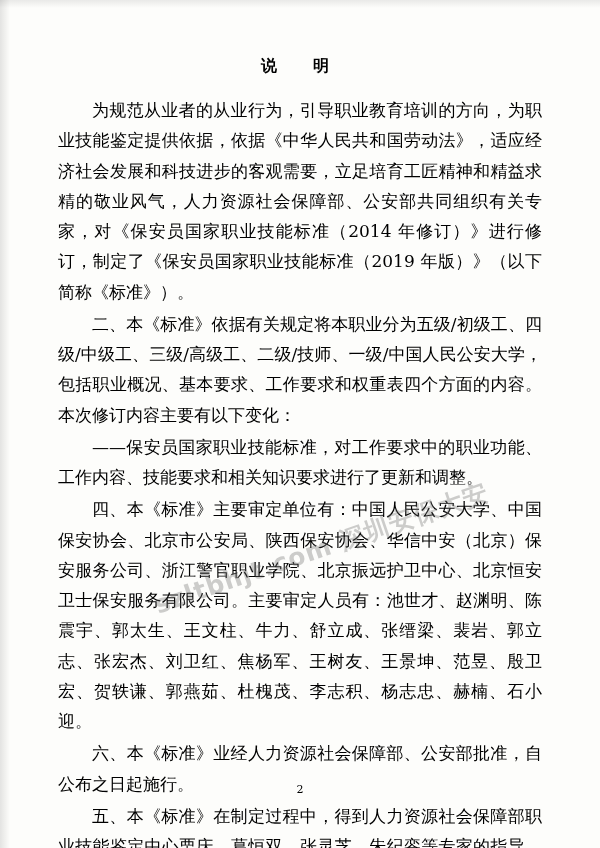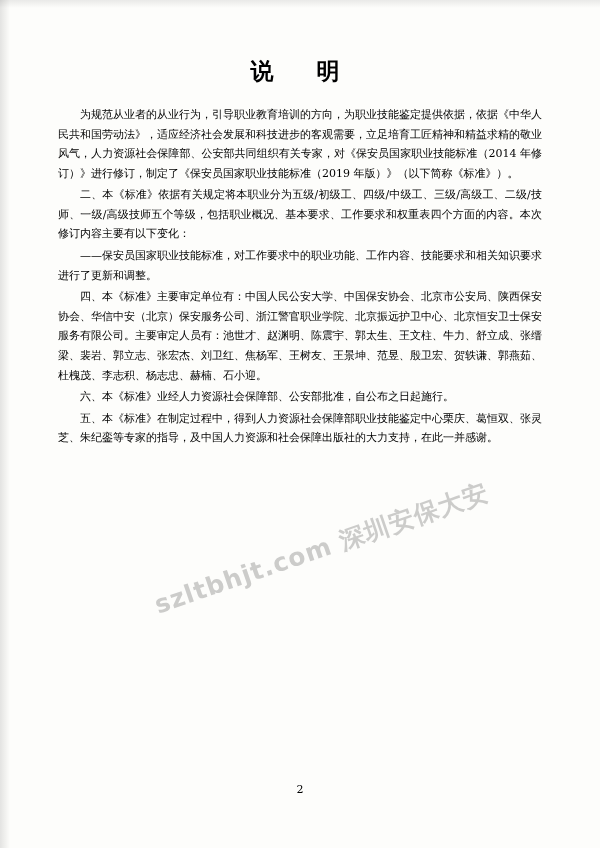--- a/index.html
+++ b/index.html
@@ -18,29 +18,29 @@
   .page {
     position: relative;
     width: 600px;
     height: 848px;
     box-sizing: border-box;
     padding: 46px 58px 0 58px;
     background: #fdfdfb;
   }
   .page-title {
     text-align: center;
-    font-size: 23px;
+    font-size: 16px;
     font-weight: bold;
     letter-spacing: 10px;
     margin: 10px 0 18px 0;
     font-family: "DejaVu Serif", "Liberation Serif", serif;
   }
   .body-text p {
     margin: 0 0 2px 0;
-    font-size: 11px;
+    font-size: 17px;
     line-height: 1.78;
     text-align: justify;
     text-justify: inter-ideograph;
     text-indent: 2em;
     font-family: "DejaVu Serif", "Liberation Serif", serif;
   }
   .body-text p.dash {
     text-indent: 2em;
   }
   .page-number {
@@ -89,21 +89,21 @@
 
 <div class="page">
 
   <div class="edge-shadow-left"></div>
   <div class="edge-shadow-top"></div>
 
   <div class="page-title">说　明</div>
 
   <div class="body-text">
     <p>为规范从业者的从业行为，引导职业教育培训的方向，为职业技能鉴定提供依据，依据《中华人民共和国劳动法》，适应经济社会发展和科技进步的客观需要，立足培育工匠精神和精益求精的敬业风气，人力资源社会保障部、公安部共同组织有关专家，对《保安员国家职业技能标准（2014 年修订）》进行修订，制定了《保安员国家职业技能标准（2019 年版）》（以下简称《标准》）。</p>
-    <p>二、本《标准》依据有关规定将本职业分为五级/初级工、四级/中级工、三级/高级工、二级/技师、一级/高级技师五个等级，包括职业概况、基本要求、工作要求和权重表四个方面的内容。本次修订内容主要有以下变化：</p>
+    <p>二、本《标准》依据有关规定将本职业分为五级/初级工、四级/中级工、三级/高级工、二级/技师、一级/中国人民公安大学，包括职业概况、基本要求、工作要求和权重表四个方面的内容。本次修订内容主要有以下变化：</p>
     <p class="dash">——保安员国家职业技能标准，对工作要求中的职业功能、工作内容、技能要求和相关知识要求进行了更新和调整。</p>
     <p>四、本《标准》主要审定单位有：中国人民公安大学、中国保安协会、北京市公安局、陕西保安协会、华信中安（北京）保安服务公司、浙江警官职业学院、北京振远护卫中心、北京恒安卫士保安服务有限公司。主要审定人员有：池世才、赵渊明、陈震宇、郭太生、王文柱、牛力、舒立成、张缙梁、裴岩、郭立志、张宏杰、刘卫红、焦杨军、王树友、王景坤、范昱、殷卫宏、贺轶谦、郭燕茹、杜槐茂、李志积、杨志忠、赫楠、石小迎。</p>
     <p>六、本《标准》业经人力资源社会保障部、公安部批准，自公布之日起施行。</p>
     <p>五、本《标准》在制定过程中，得到人力资源社会保障部职业技能鉴定中心栗庆、葛恒双、张灵芝、朱纪銮等专家的指导，及中国人力资源和社会保障出版社的大力支持，在此一并感谢。</p>
   </div>
 
   <div class="watermark">
     <div class="wm-line">szltbhjt.com 深圳安保大安</div>
   </div>
 

